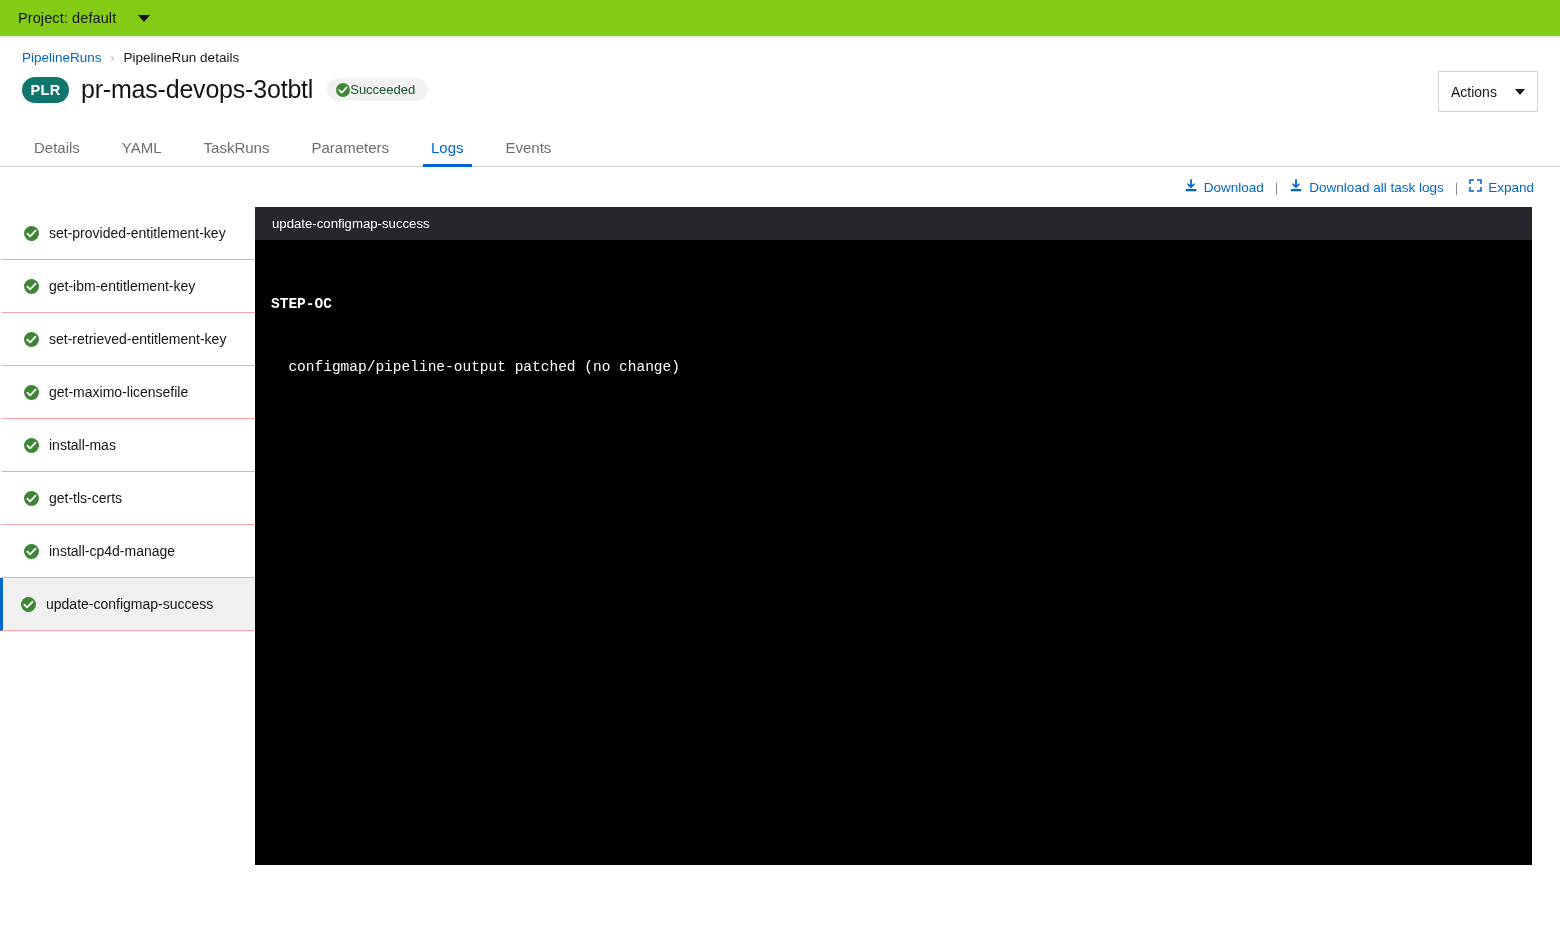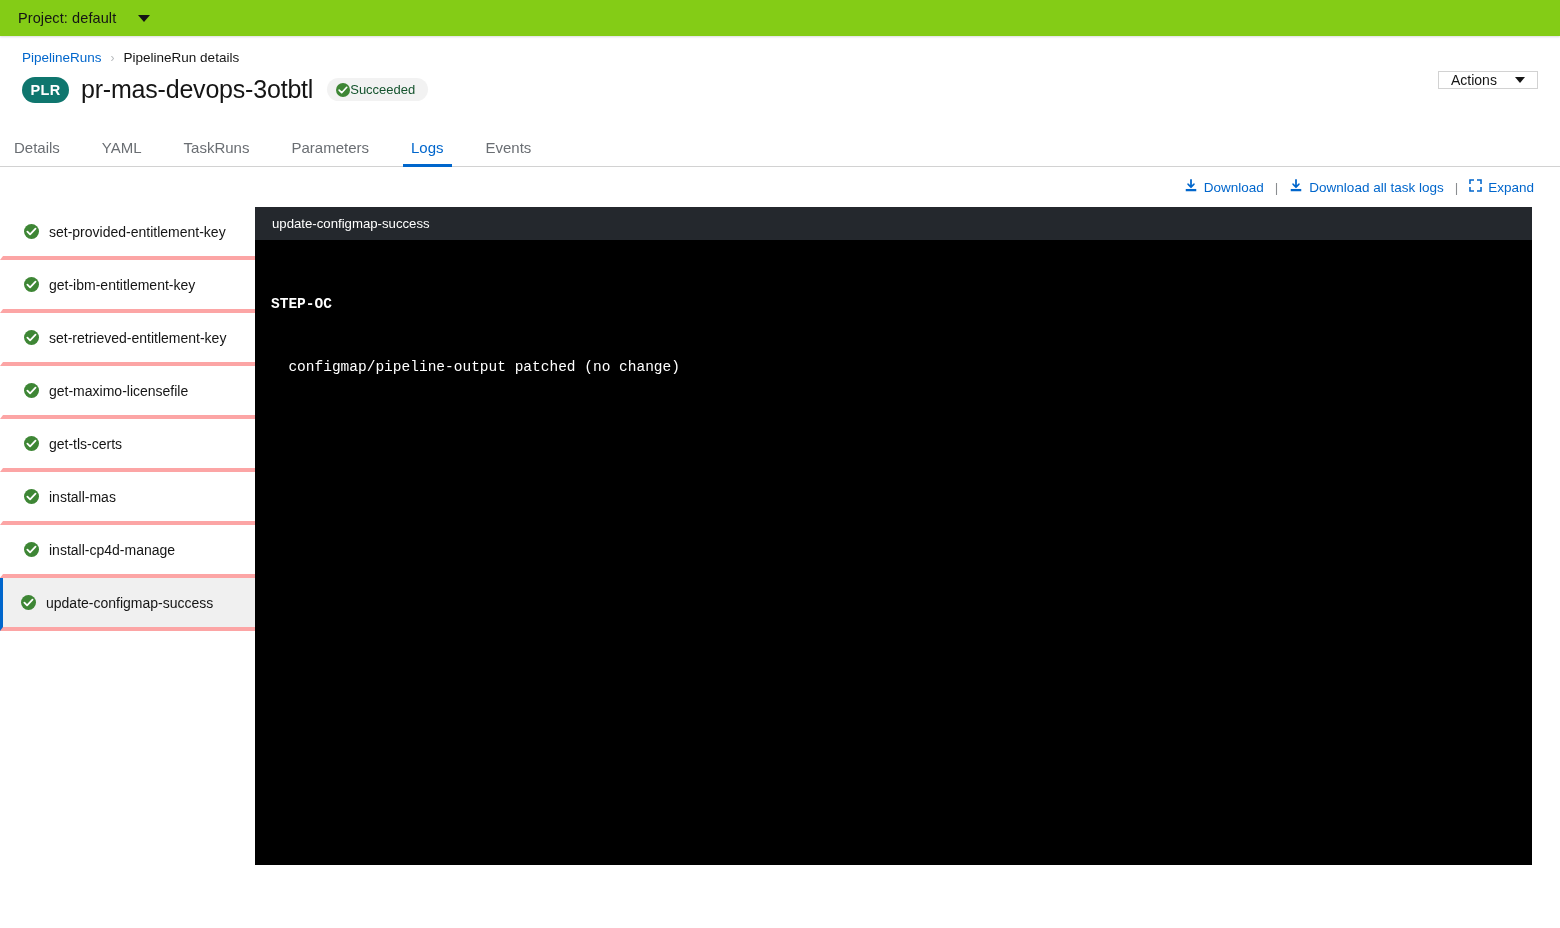--- a/index.html
+++ b/index.html
@@ -94,21 +94,21 @@
   .check-icon {
     width: 14px; height: 14px;
     display: inline-block;
     flex: 0 0 auto;
   }
   .actions-btn {
     position: absolute;
     right: 22px;
     top: 6px;
     width: 100px;
-    height: 18px;
+    height: 41px;
     border: 1px solid #d2d2d2;
     background: #ffffff;
     display: flex;
     align-items: center;
     justify-content: space-between;
     padding: 0 12px;
     font-size: 14px;
     color: #151515;
     cursor: pointer;
   }
@@ -116,21 +116,21 @@
     width: 0; height: 0;
     border-left: 5px solid transparent;
     border-right: 5px solid transparent;
     border-top: 6px solid #151515;
   }
 
   
   .tabs {
     display: flex;
     align-items: flex-end;
-    padding-left: 8px;
+    padding-left: 28px;
     margin-top: 22px;
     border-bottom: 1px solid #d2d2d2;
     height: 41px;
   }
   .tab {
     font-size: 15px;
     color: #6a6e73;
     padding: 0 12px 11px 12px;
     margin-right: 18px;
     cursor: pointer;
@@ -177,21 +177,21 @@
   .task-list {
     width: 255px;
     flex: 0 0 255px;
     background: #ffffff;
   }
   .task-item {
     height: 53px;
     display: flex;
     align-items: center;
     padding-left: 21px;
-    border-bottom: 4px solid #fca5a5;
+    border-bottom: 1px solid #fca5a5;
     border-left: 3px solid transparent;
     font-size: 14px;
     color: #151515;
     cursor: pointer;
     background: #ffffff;
   }
   .task-item.selected {
     background: #f0f0f0;
     border-left-color: #06c;
     padding-left: 18px;
@@ -357,31 +357,31 @@
       <span>get-maximo-licensefile</span>
     </div>
 
     <div class="task-item">
       <span class="ti-icon">
         <svg viewBox="0 0 16 16" width="15" height="15">
             <circle cx="8" cy="8" r="8" fill="#3e8635"></circle>
             <path d="M3.6 8.2 L6.5 11.1 L12.3 4.9" stroke="#fff" stroke-width="1.9" fill="none" stroke-linecap="round" stroke-linejoin="round"></path>
           </svg>
       </span>
+      <span>install-mas</span>
+    </div>
+
+    <div class="task-item">
+      <span class="ti-icon">
+        <svg viewBox="0 0 16 16" width="15" height="15">
+            <circle cx="8" cy="8" r="8" fill="#3e8635"></circle>
+            <path d="M3.6 8.2 L6.5 11.1 L12.3 4.9" stroke="#fff" stroke-width="1.9" fill="none" stroke-linecap="round" stroke-linejoin="round"></path>
+          </svg>
+      </span>
       <span>get-tls-certs</span>
-    </div>
-
-    <div class="task-item">
-      <span class="ti-icon">
-        <svg viewBox="0 0 16 16" width="15" height="15">
-            <circle cx="8" cy="8" r="8" fill="#3e8635"></circle>
-            <path d="M3.6 8.2 L6.5 11.1 L12.3 4.9" stroke="#fff" stroke-width="1.9" fill="none" stroke-linecap="round" stroke-linejoin="round"></path>
-          </svg>
-      </span>
-      <span>install-mas</span>
     </div>
 
     <div class="task-item">
       <span class="ti-icon">
         <svg viewBox="0 0 16 16" width="15" height="15">
             <circle cx="8" cy="8" r="8" fill="#3e8635"></circle>
             <path d="M3.6 8.2 L6.5 11.1 L12.3 4.9" stroke="#fff" stroke-width="1.9" fill="none" stroke-linecap="round" stroke-linejoin="round"></path>
           </svg>
       </span>
       <span>install-cp4d-manage</span>

